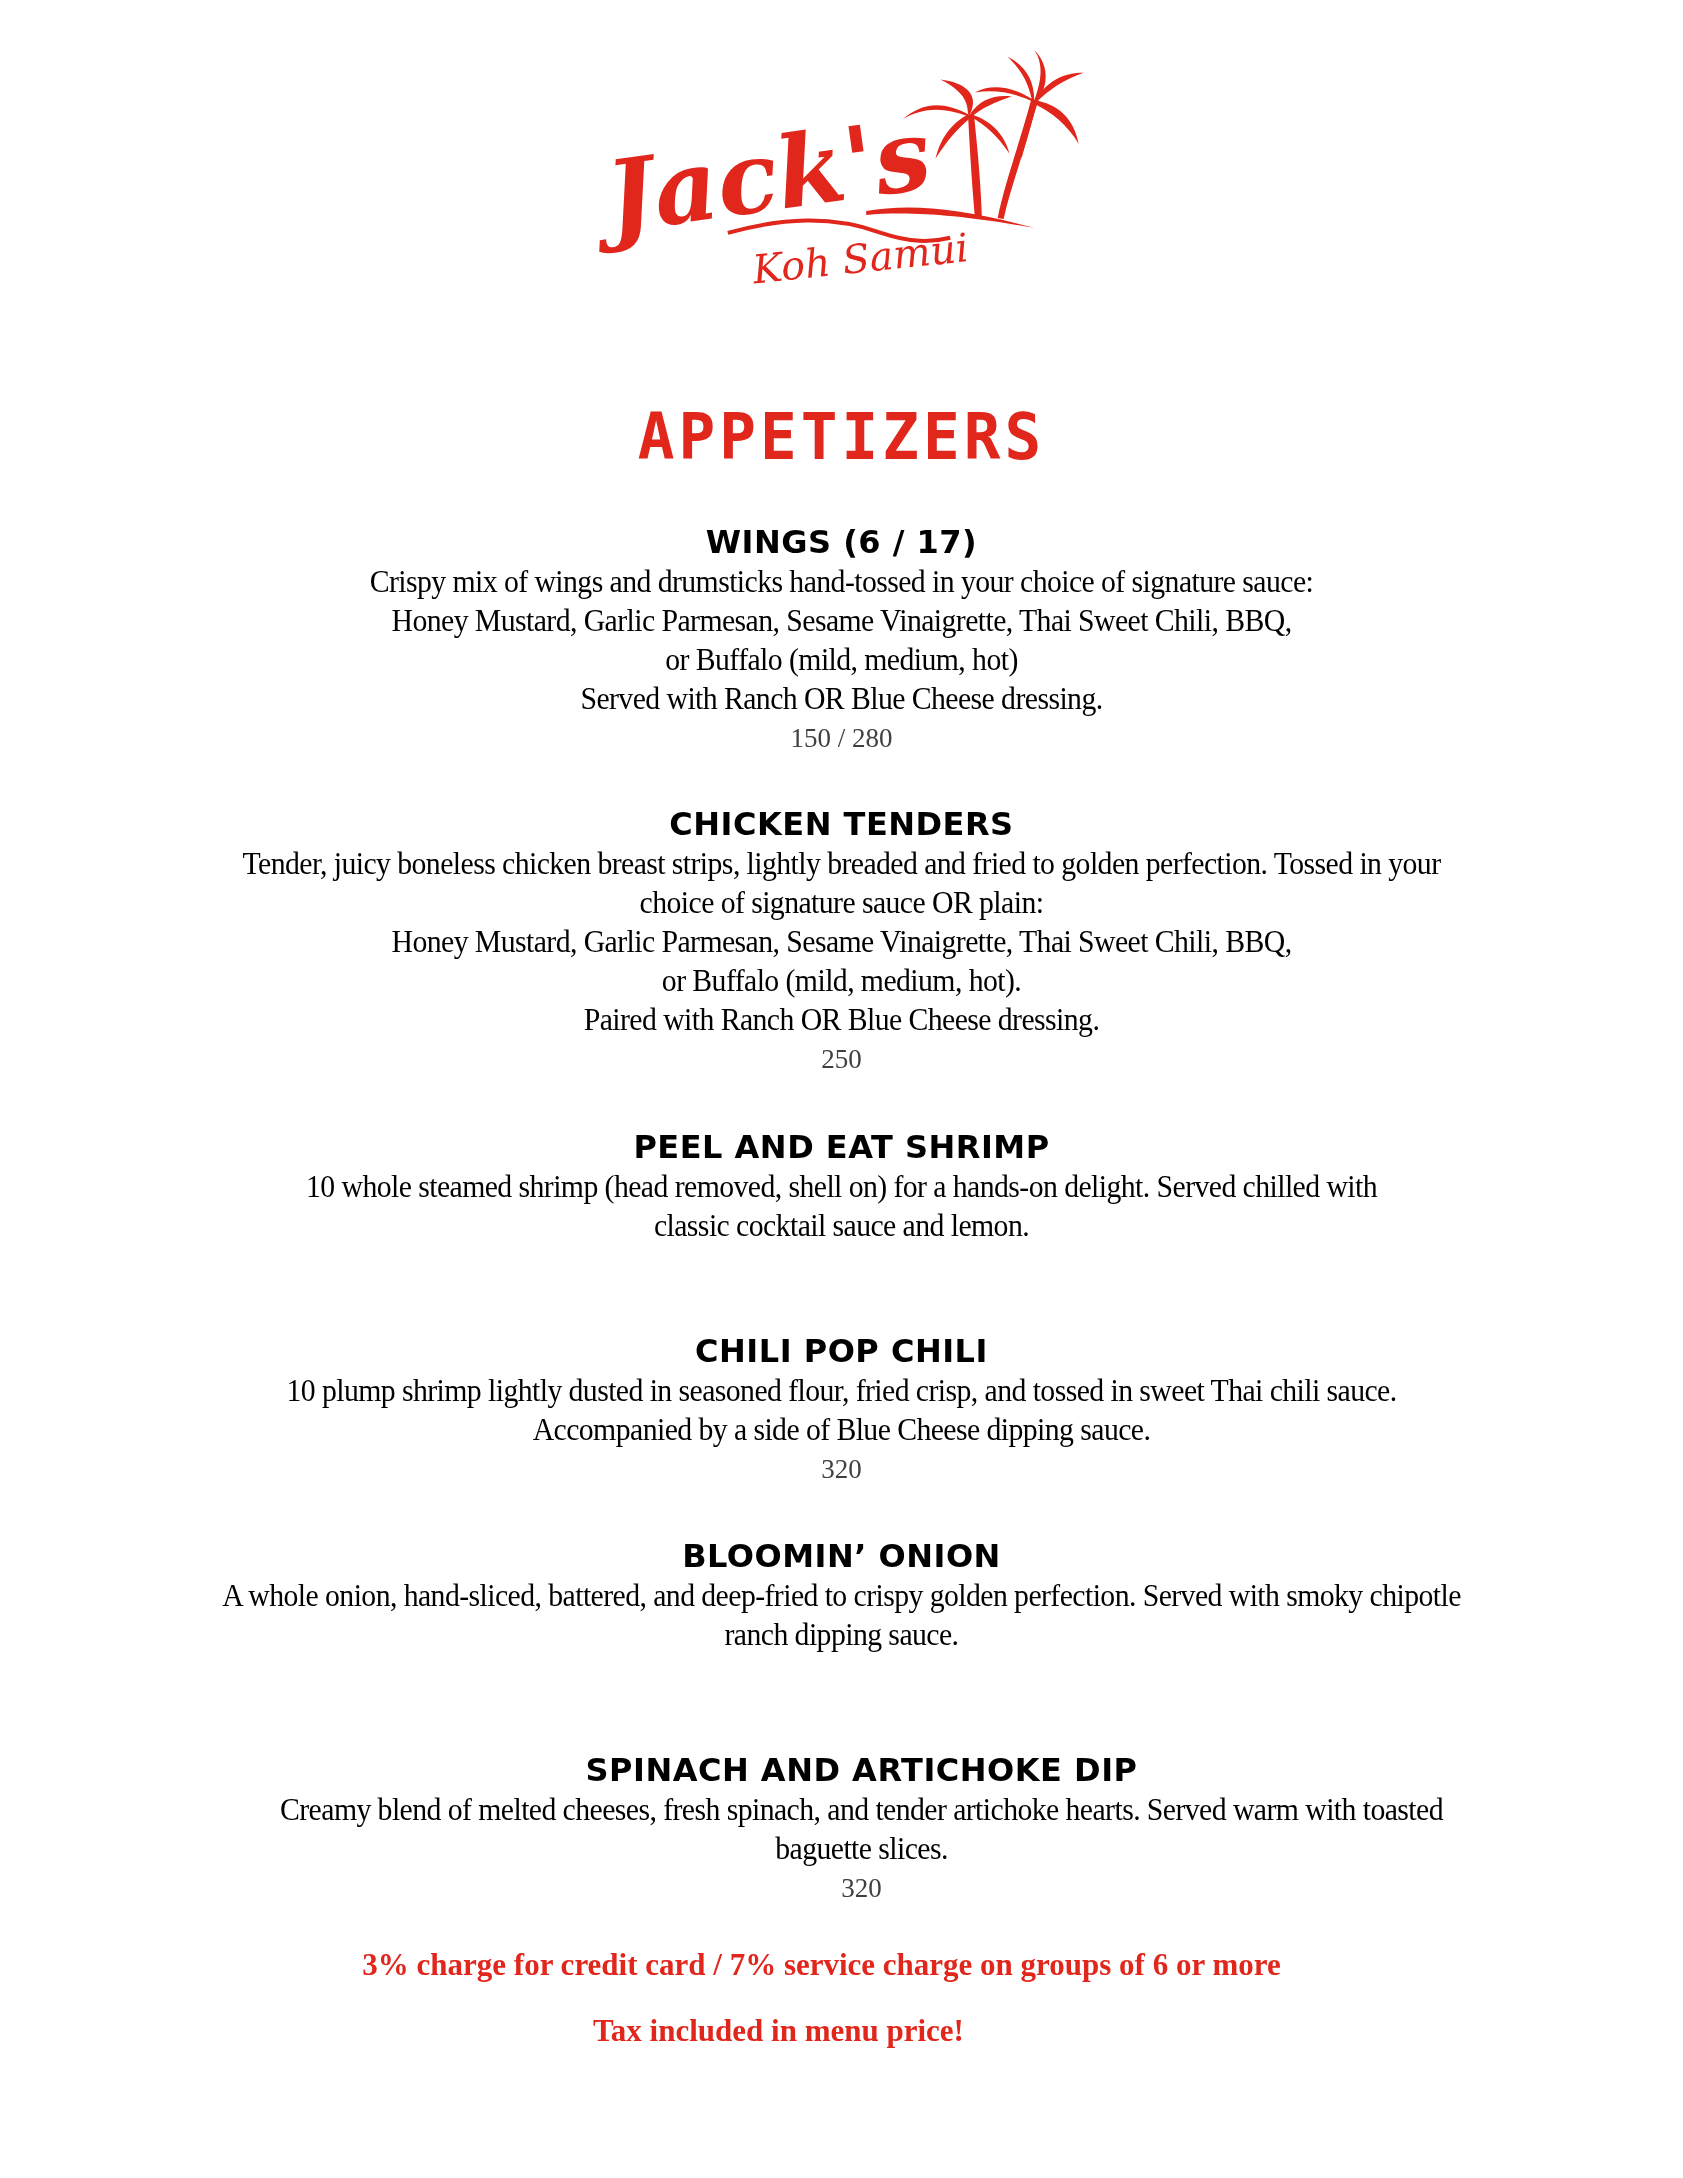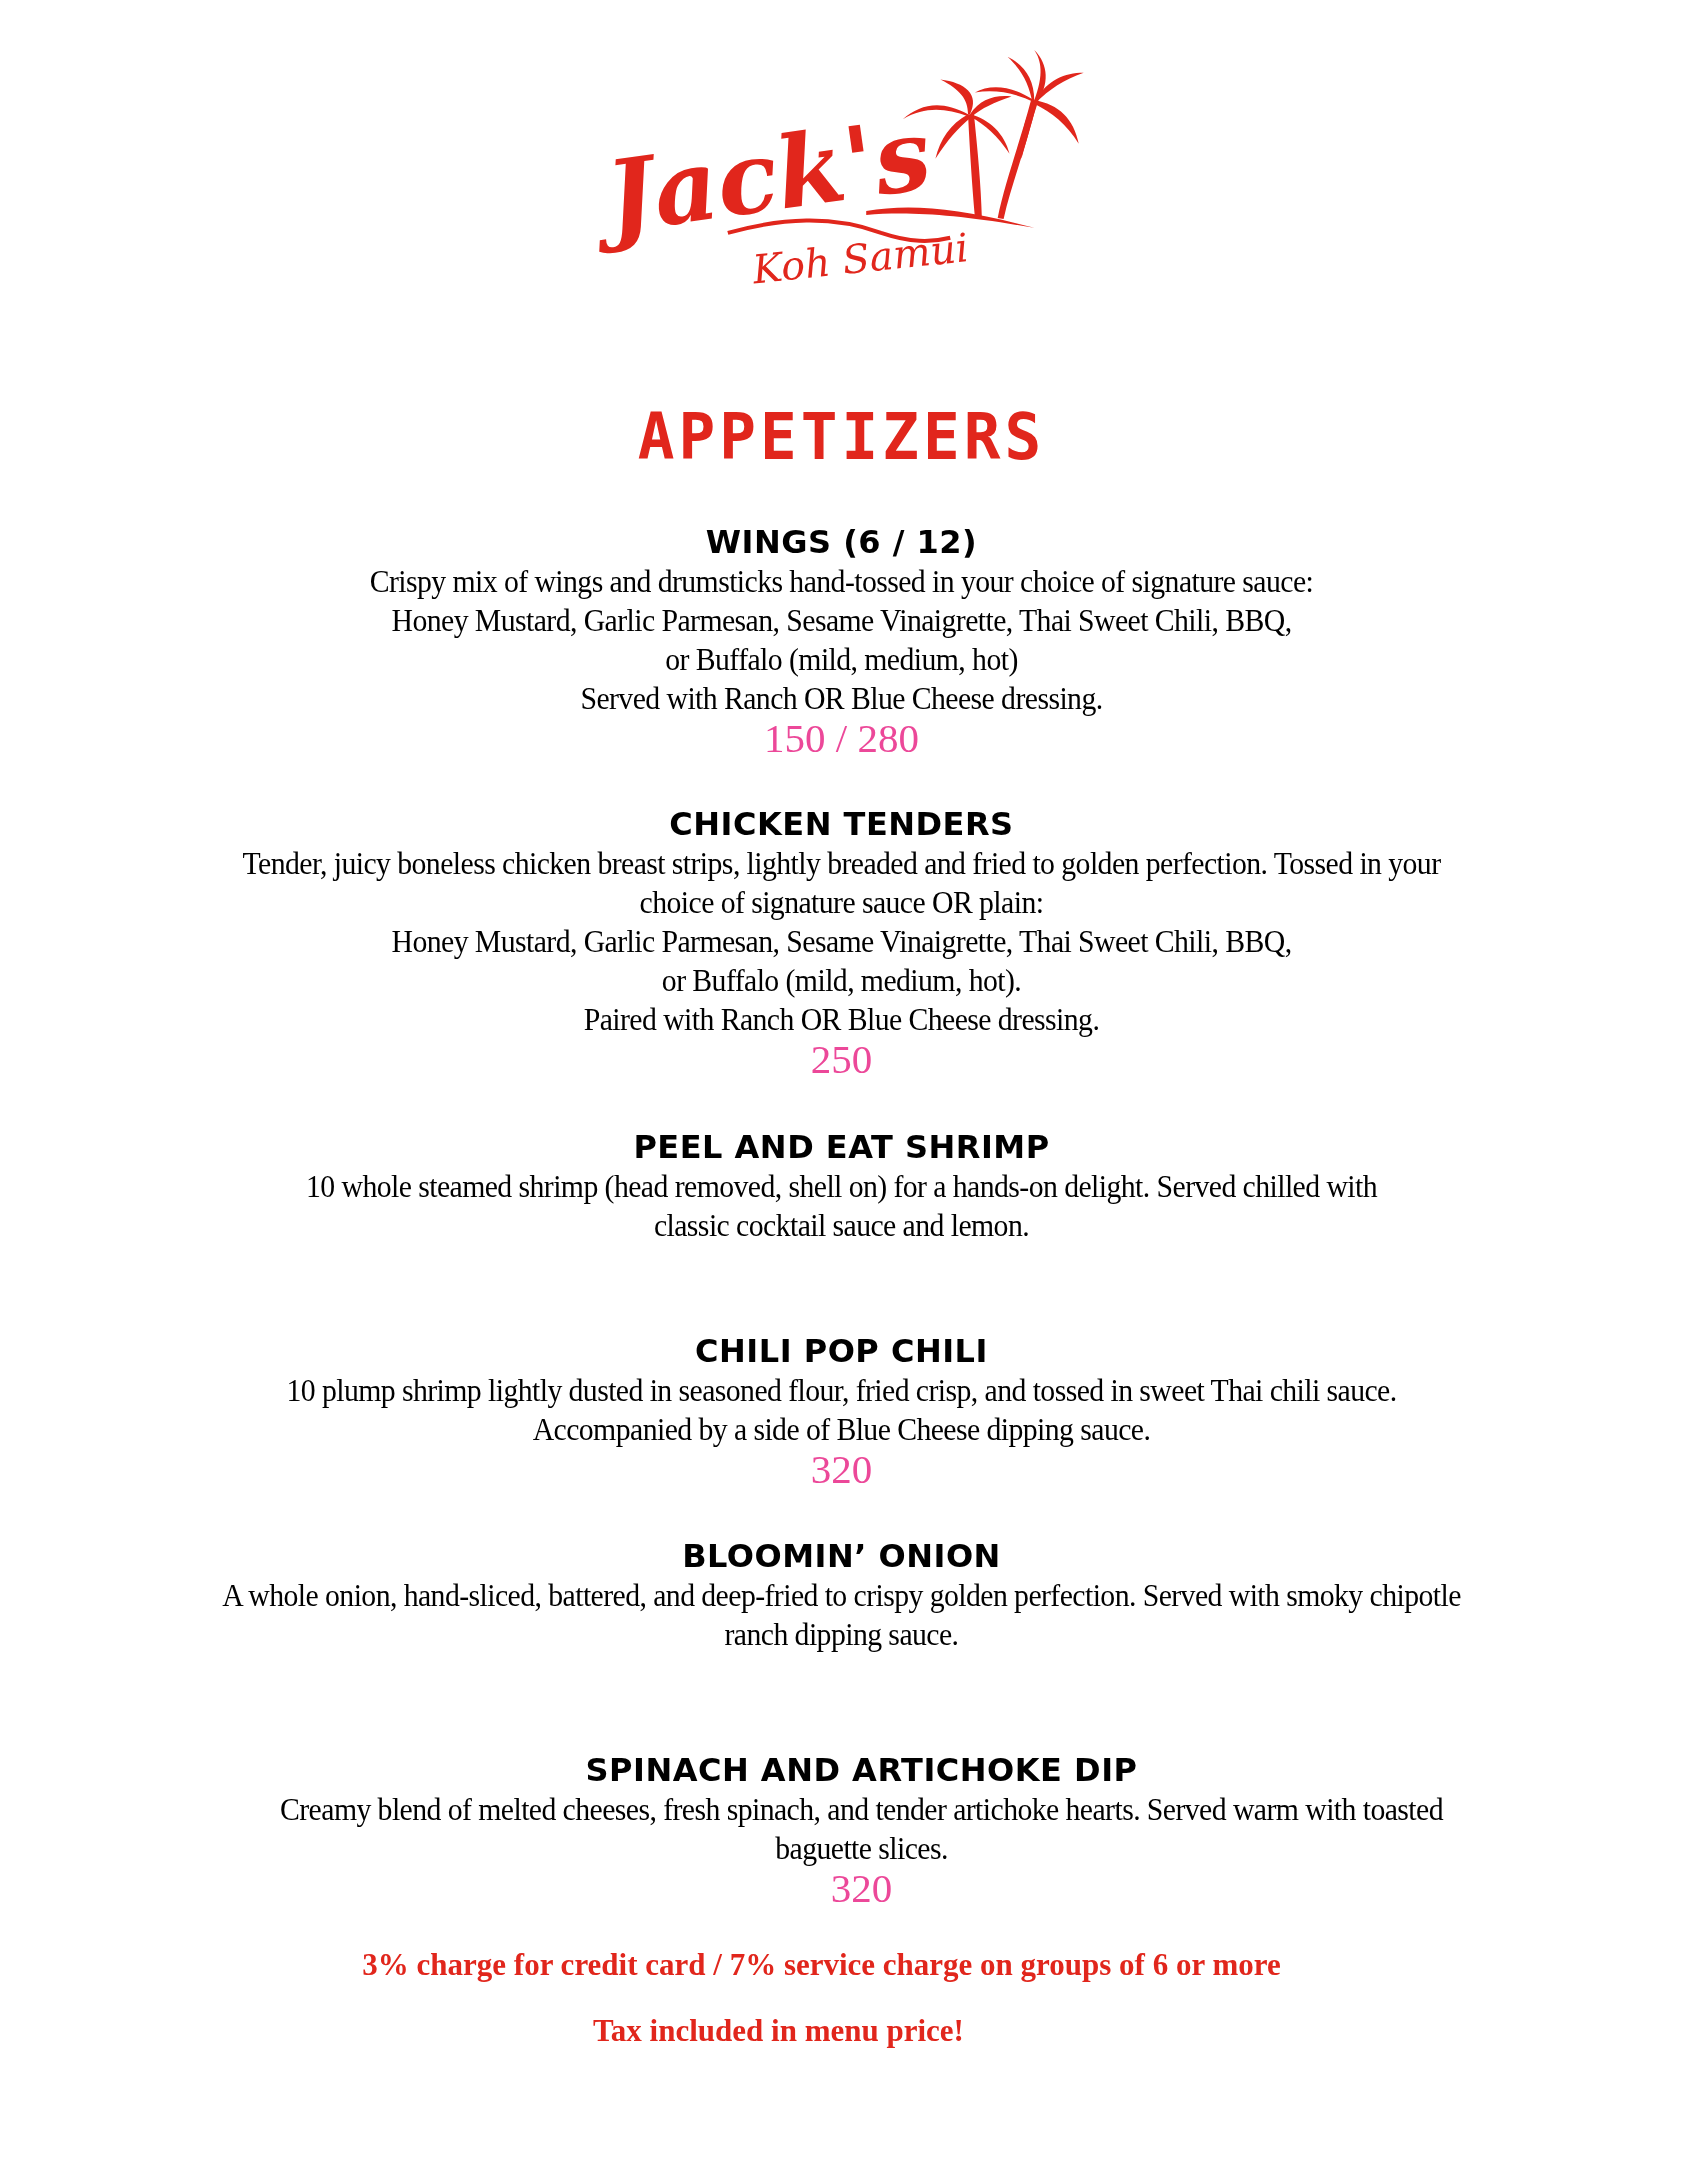--- a/index.html
+++ b/index.html
@@ -14,21 +14,21 @@
   .item-name {
     font-family:"DejaVu Sans", sans-serif; font-weight:bold; font-size:32px;
     color:#000; line-height:40px; letter-spacing:0.5px;
   }
   .item-desc {
     font-family:"Liberation Serif", serif; font-size:31px; color:#000;
     line-height:39px; letter-spacing:-0.6px; transform:scaleX(0.96);
   }
   .item-desc div { white-space:nowrap; }
   .item-price {
-    font-family:"Liberation Serif", serif; font-size:41px; color:#ec4899; line-height:40px;
+    font-family:"Liberation Serif", serif; font-size:27px; color:#404040; line-height:40px;
   }
   .notice {
     position:absolute; left:0; width:1557px; text-align:center;
     font-family:"Liberation Serif", serif; font-weight:bold; color:#e1261c;
     font-size:31px; line-height:42px;
   }
 </style>
 </head>
 <body>
 
@@ -54,21 +54,21 @@
 
     <path d="M145 190 C 200 175, 250 172, 300 190 C 330 200, 350 200, 370 195" stroke="#e1261c" stroke-width="4" fill="none"></path>
     <text x="20" y="165" font-family="DejaVu Serif, serif" font-style="italic" font-weight="bold" font-size="100" fill="#e1261c" transform="rotate(-8 200 120)">Jack's</text>
     <text x="170" y="232" font-family="DejaVu Serif, serif" font-style="italic" font-size="40" fill="#e1261c" transform="rotate(-6 260 220)">Koh Samui</text>
   </svg>
 </div>
 
 <div class="section-title">APPETIZERS</div>
 
 <div class="item" style="top:522px;">
-  <div class="item-name">WINGS (6 / 12)</div>
+  <div class="item-name">WINGS (6 / 17)</div>
   <div class="item-desc">
     <div>Crispy mix of wings and drumsticks hand-tossed in your choice of signature sauce:</div>
     <div>Honey Mustard, Garlic Parmesan, Sesame Vinaigrette, Thai Sweet Chili, BBQ,</div>
     <div>or Buffalo (mild, medium, hot)</div>
     <div>Served with Ranch OR Blue Cheese dressing.</div>
   </div>
   <div class="item-price">150 / 280</div>
 </div>
 
 <div class="item" style="top:804px;">

